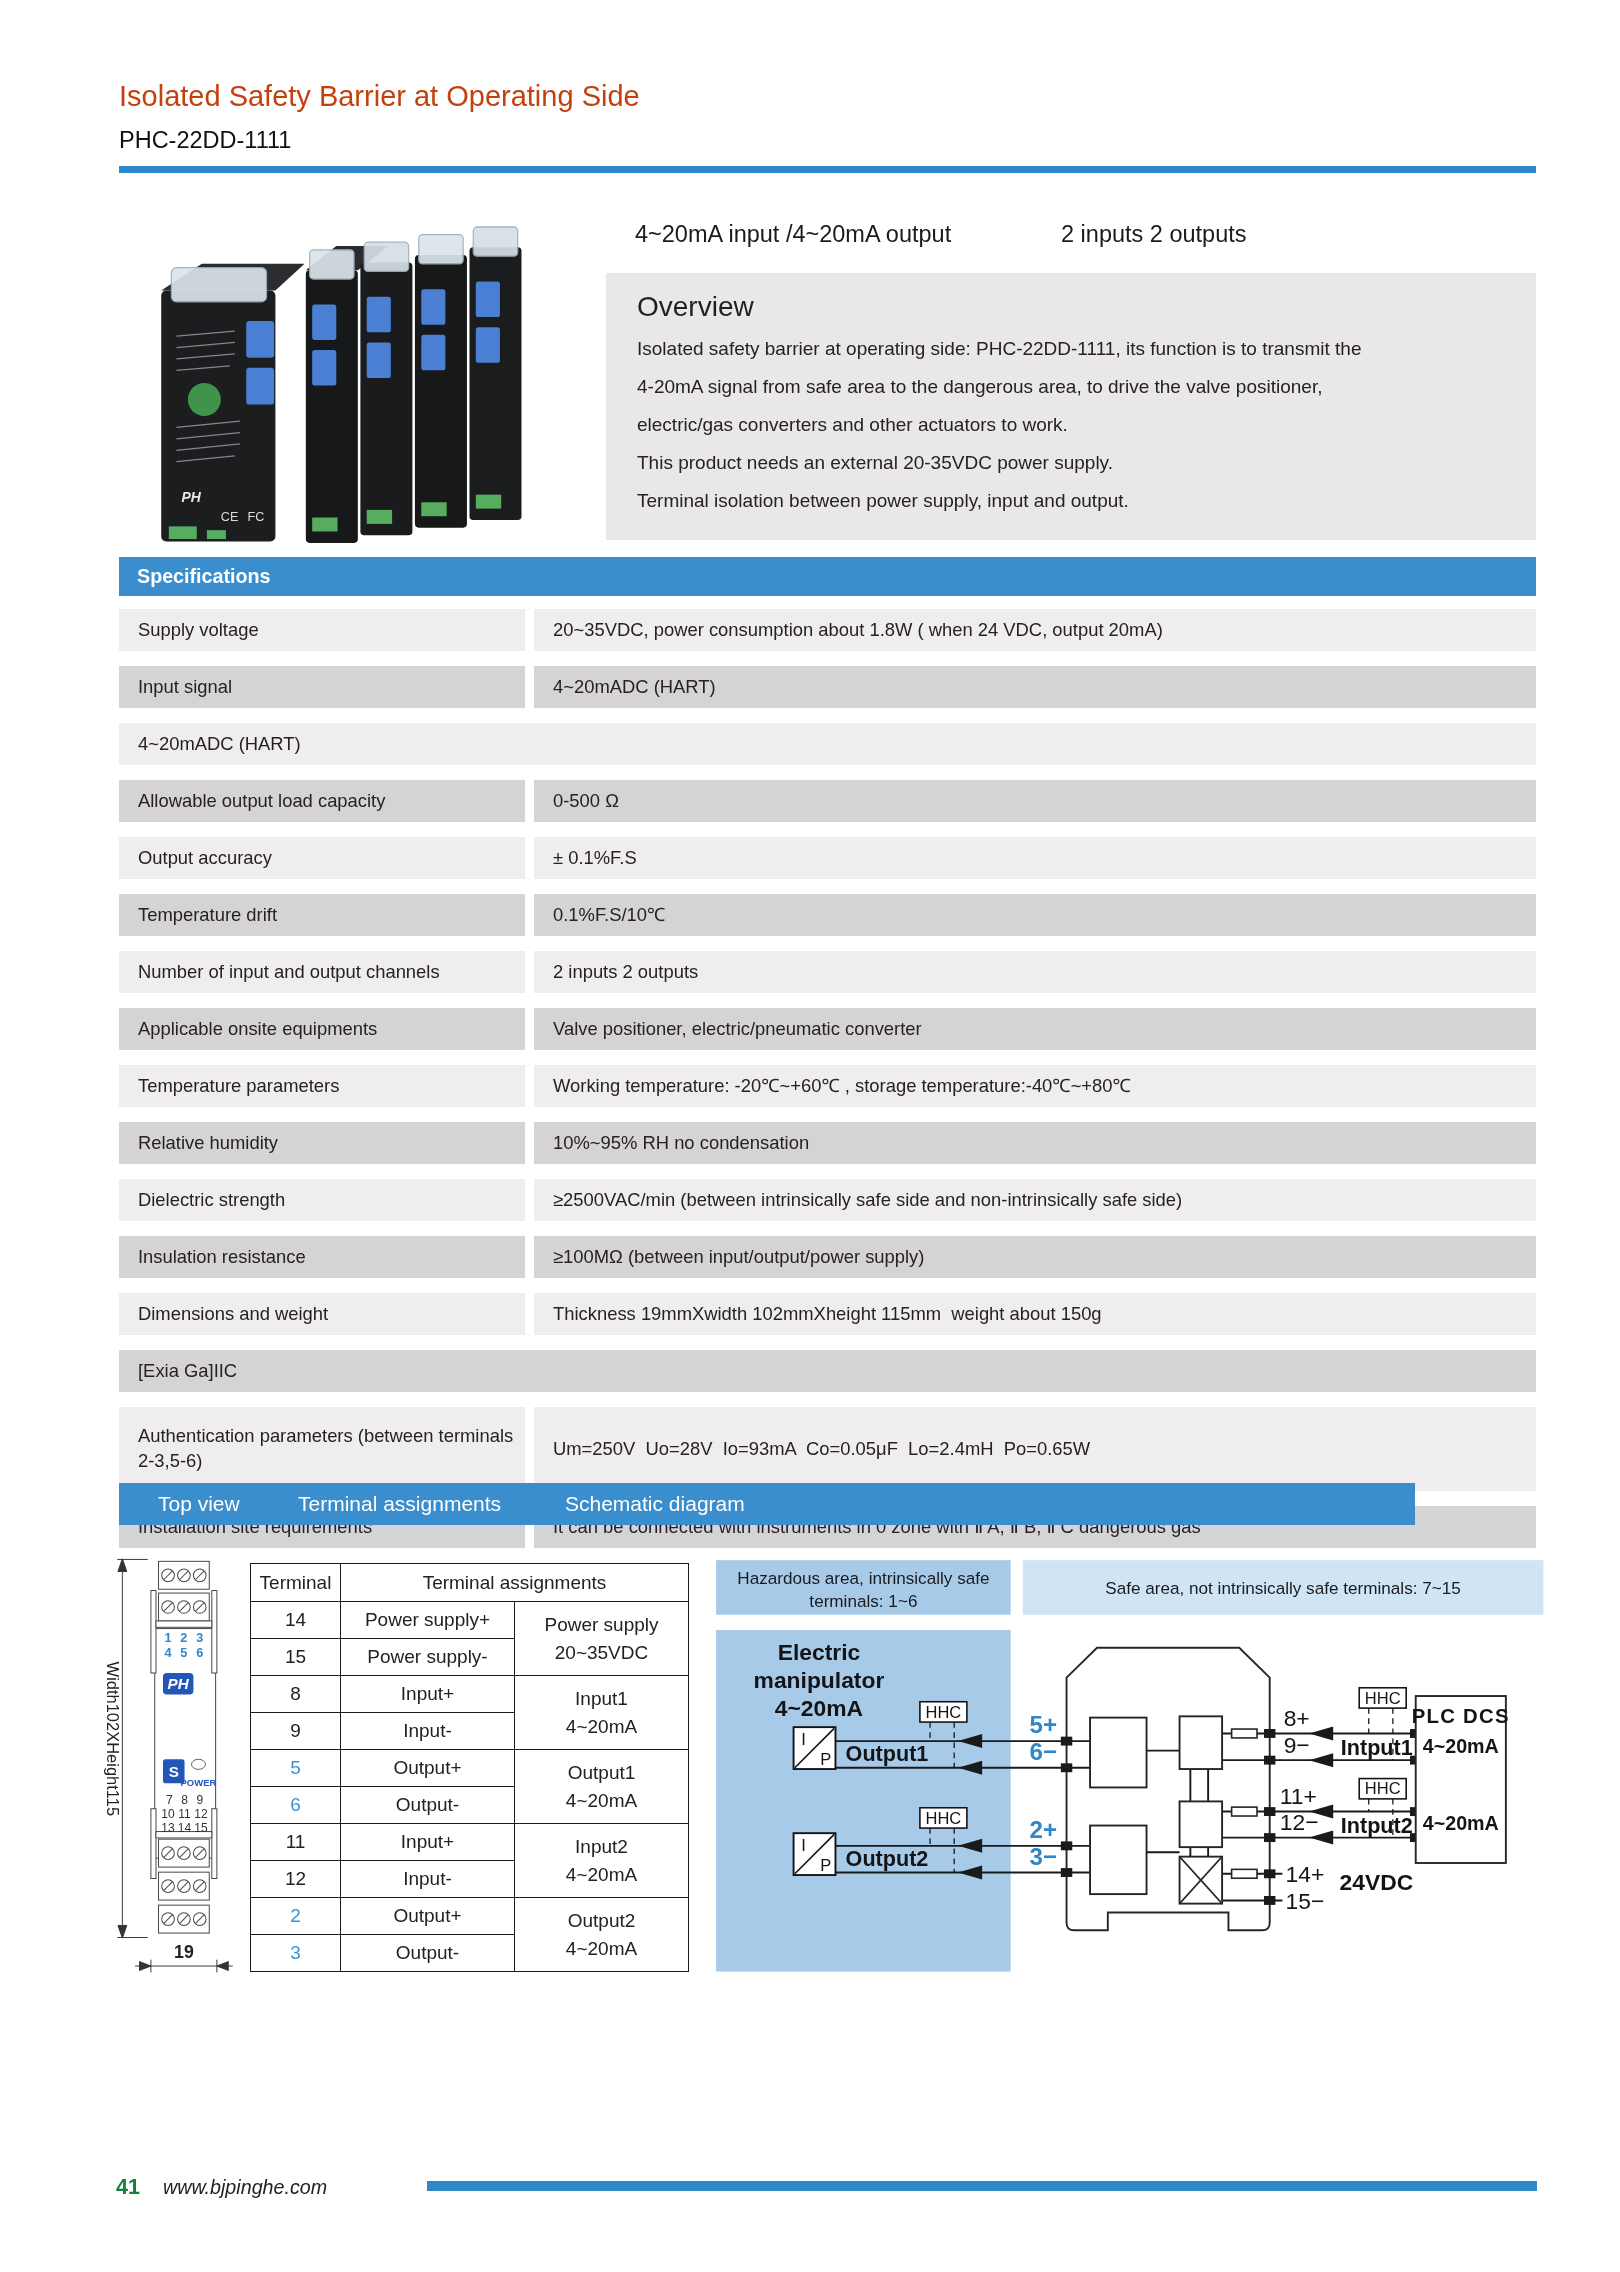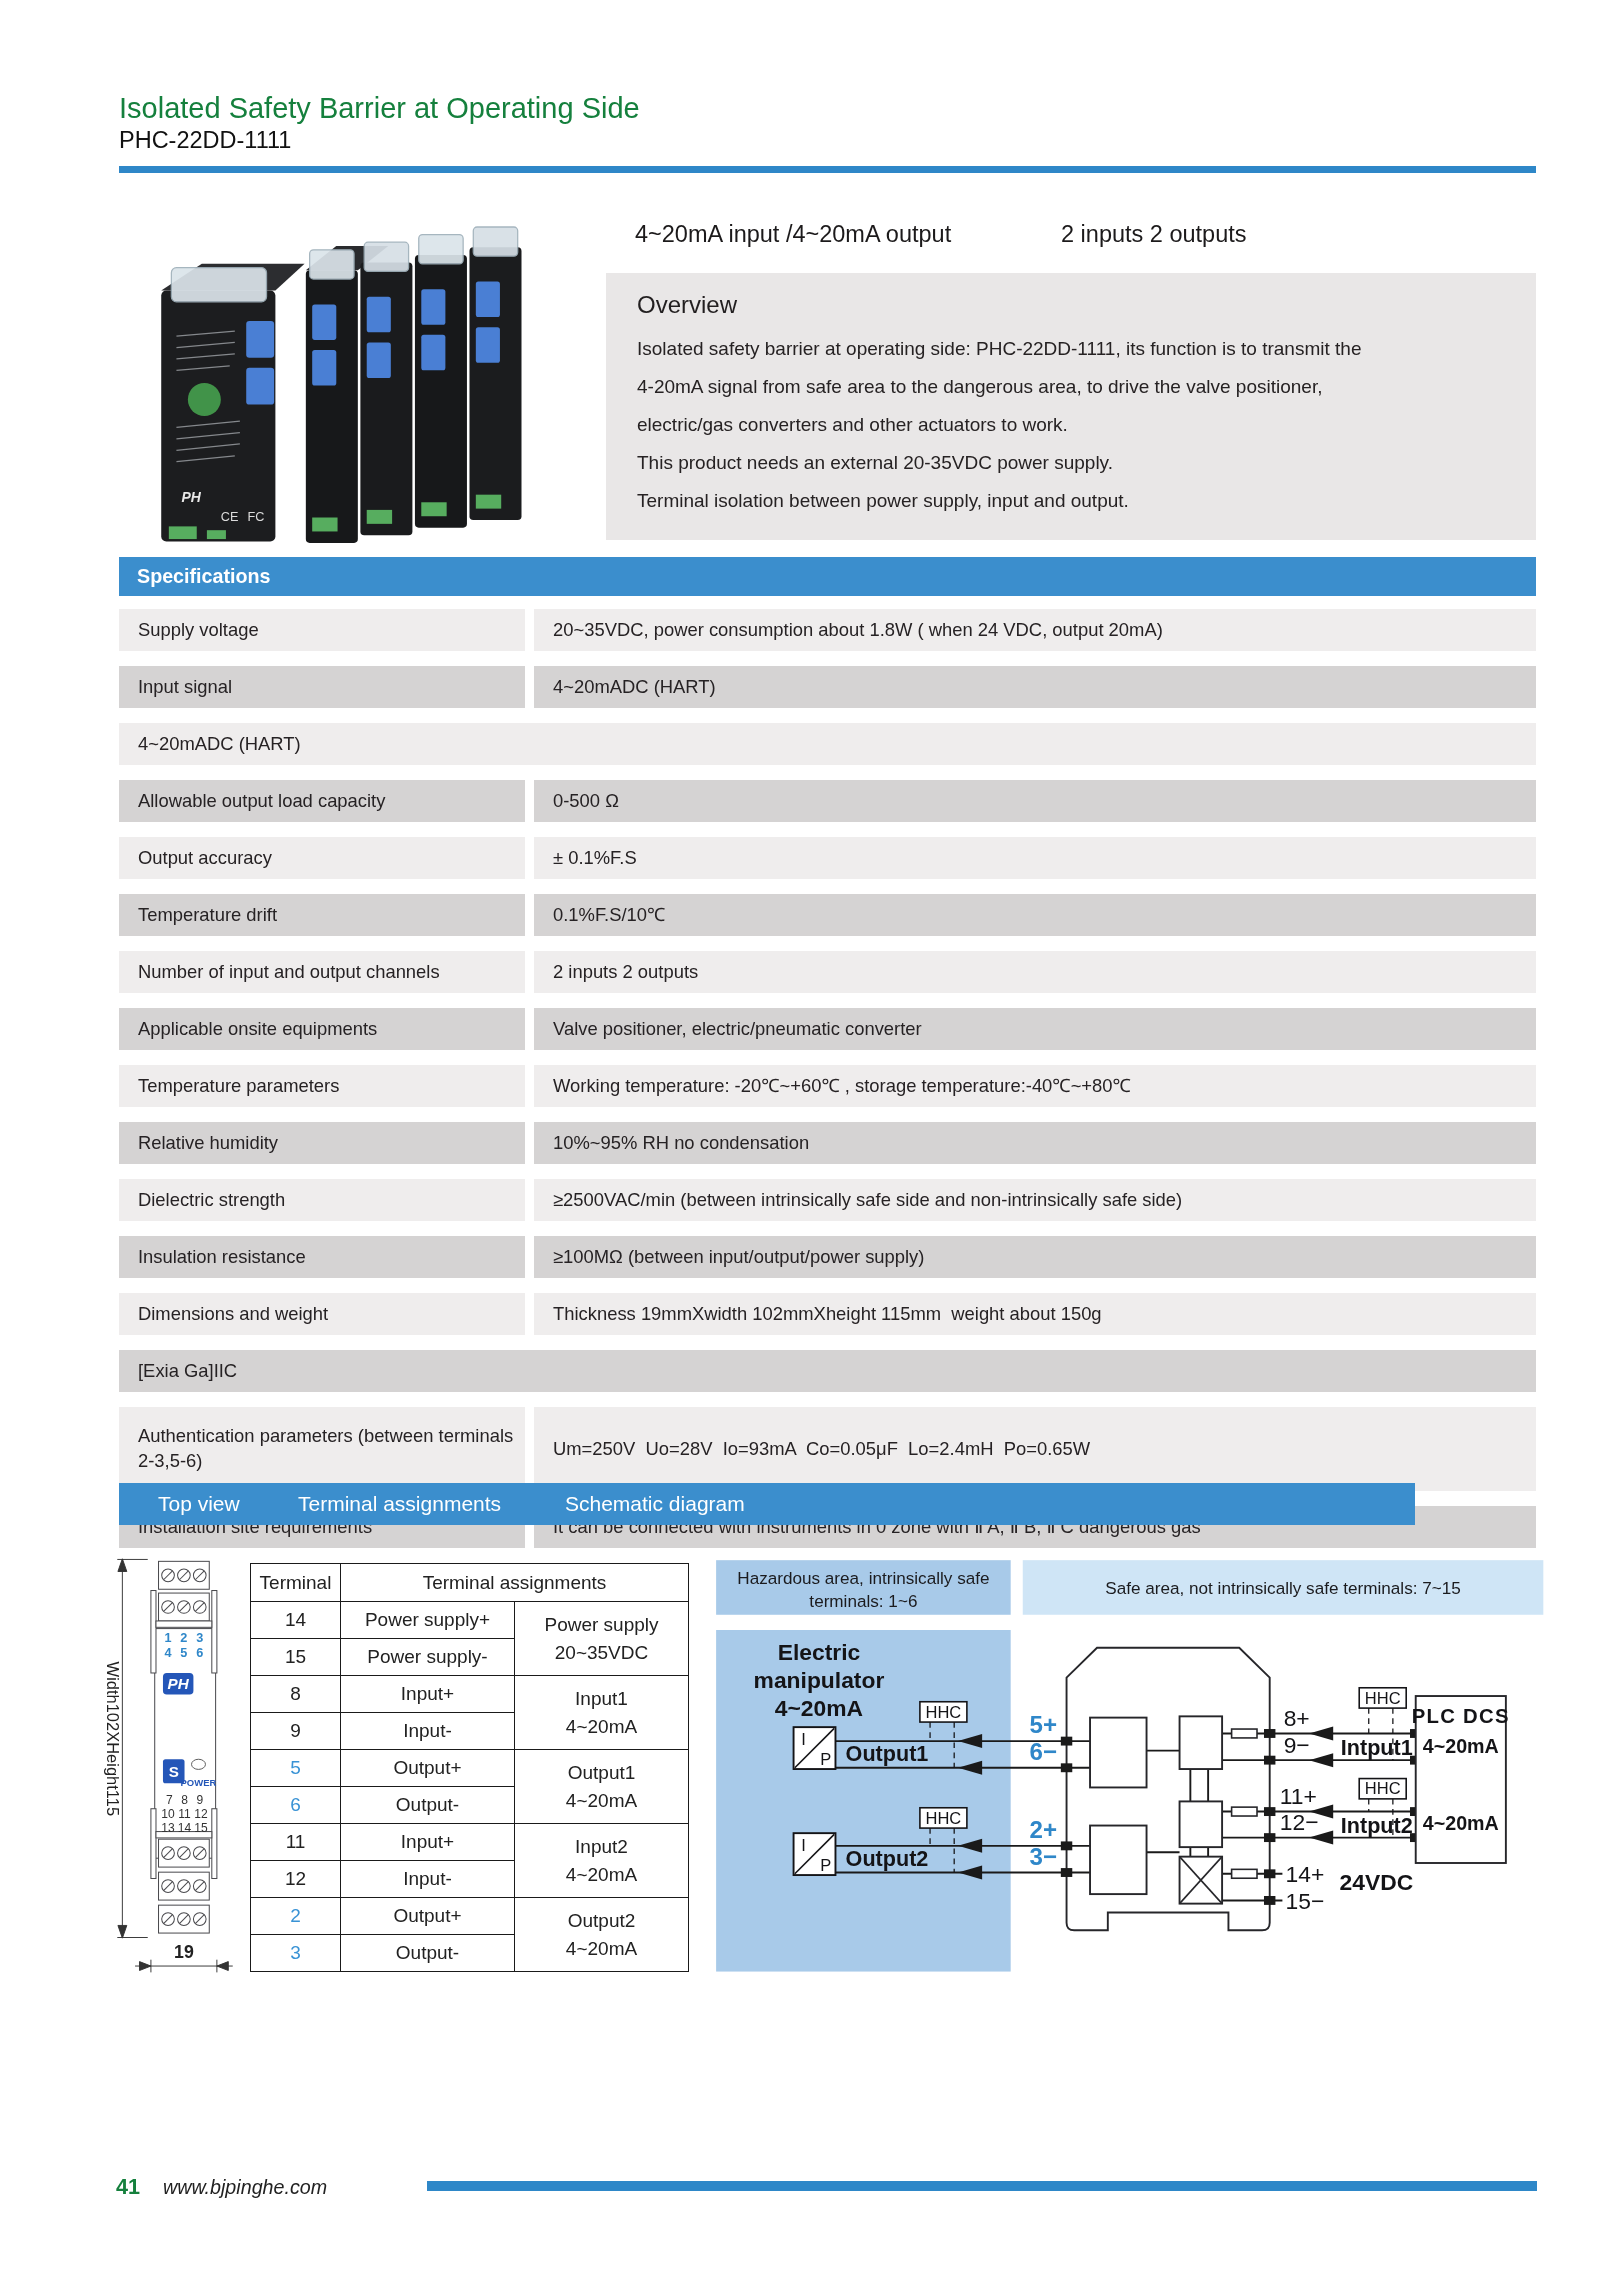--- a/index.html
+++ b/index.html
@@ -1,27 +1,27 @@
 <!DOCTYPE html>
 <html style="font-size:10.2px"><head>
 <meta charset="utf-8">
 <style>
   html,body{margin:0;padding:0;background:#ffffff;}
   body{width:1620px;height:2273px;position:relative;font-family:"Liberation Sans",sans-serif;color:#262224;}
   .abs{position:absolute;}
   
-  .page-title{left:119px;top:80px;font-size:29px;letter-spacing:0;color:#15803d;margin-top:12px;}
+  .page-title{left:119px;top:80px;font-size:29px;letter-spacing:0;color:#c2410c;}
   .page-model{left:119px;top:127px;font-size:23.5px;color:#111;}
   .title-rule{left:119px;top:166px;width:1417px;height:7px;background:#2e87c8;}
   
   .summary-left{left:635px;top:221px;font-size:23.5px;color:#1c1a1b;}
   .summary-right{left:1061px;top:221px;font-size:23.5px;color:#1c1a1b;}
   
   .overview-box{left:606px;top:273px;width:930px;height:267px;background:#e9e7e7;}
-  .overview-head{left:637px;top:291px;font-size:24px;color:#221f20;}
+  .overview-head{left:637px;top:291px;font-size:28px;color:#221f20;}
   .overview-lines{left:637px;top:330px;width:876px;font-size:19px;line-height:38px;color:#262223;}
   
   .spec-head{left:119px;top:557px;width:1417px;height:39px;background:#3b8ecd;display:flex;align-items:center;}
   .spec-head span{color:#fff;font-weight:bold;font-size:19.7px;padding-left:18px;}
   .spec-table{left:119px;top:609px;width:1417px;display:flex;flex-direction:column;gap:15px;}
   .spec-row{display:flex;gap:9px;min-height:42px;}
   .spec-row.tall{min-height:84px;}
   .spec-label{width:406px;box-sizing:border-box;display:flex;align-items:center;padding:3.8px 6.3px 3.8px 19px;font-size:18.4px;line-height:1.35;}
   .spec-value{flex:1;display:flex;align-items:center;padding:3.8px 6.3px 3.8px 19px;font-size:18.4px;white-space:pre-wrap;line-height:1.35;}
   .spec-row:nth-child(odd) .spec-label,.spec-row:nth-child(odd) .spec-value{background:#efeded;}

